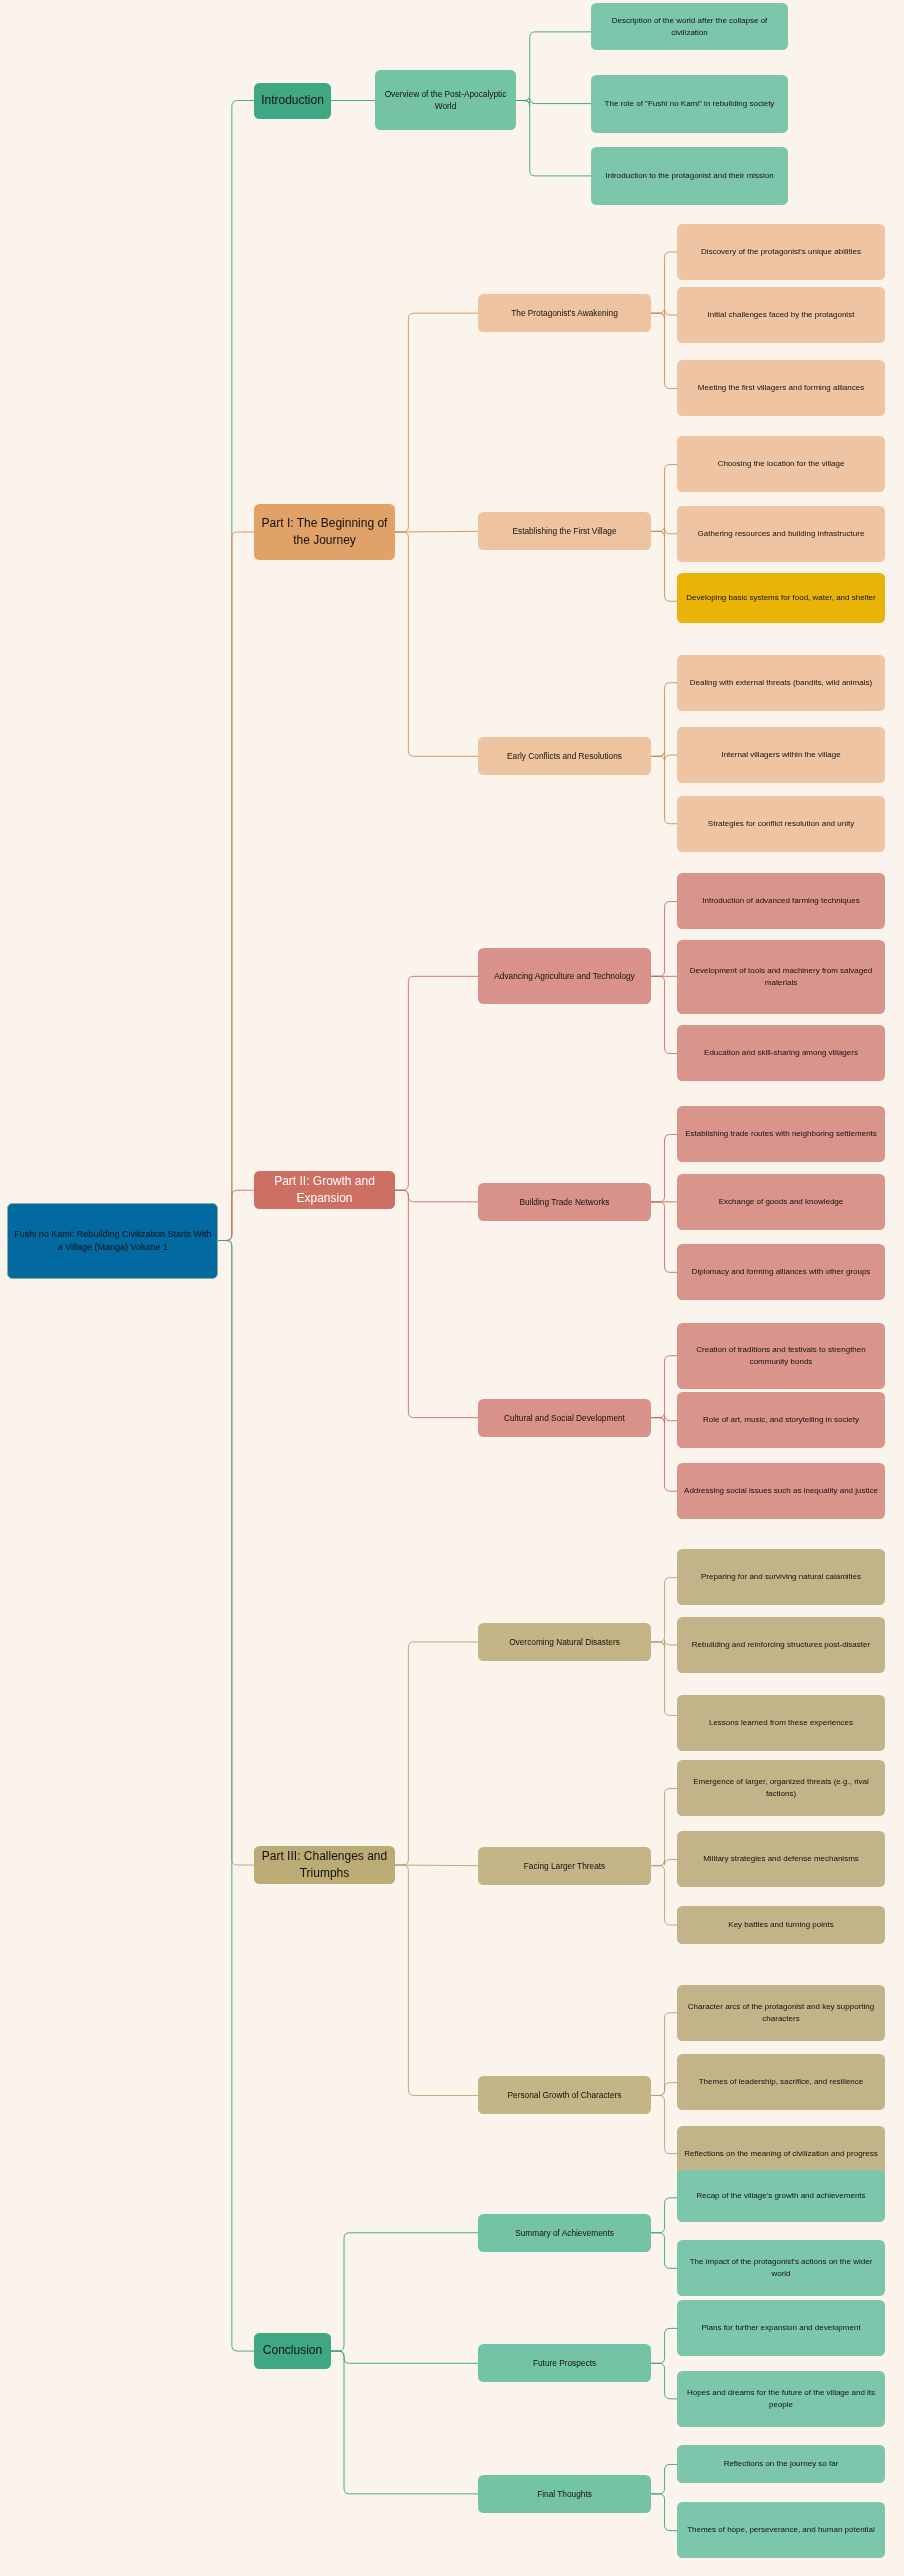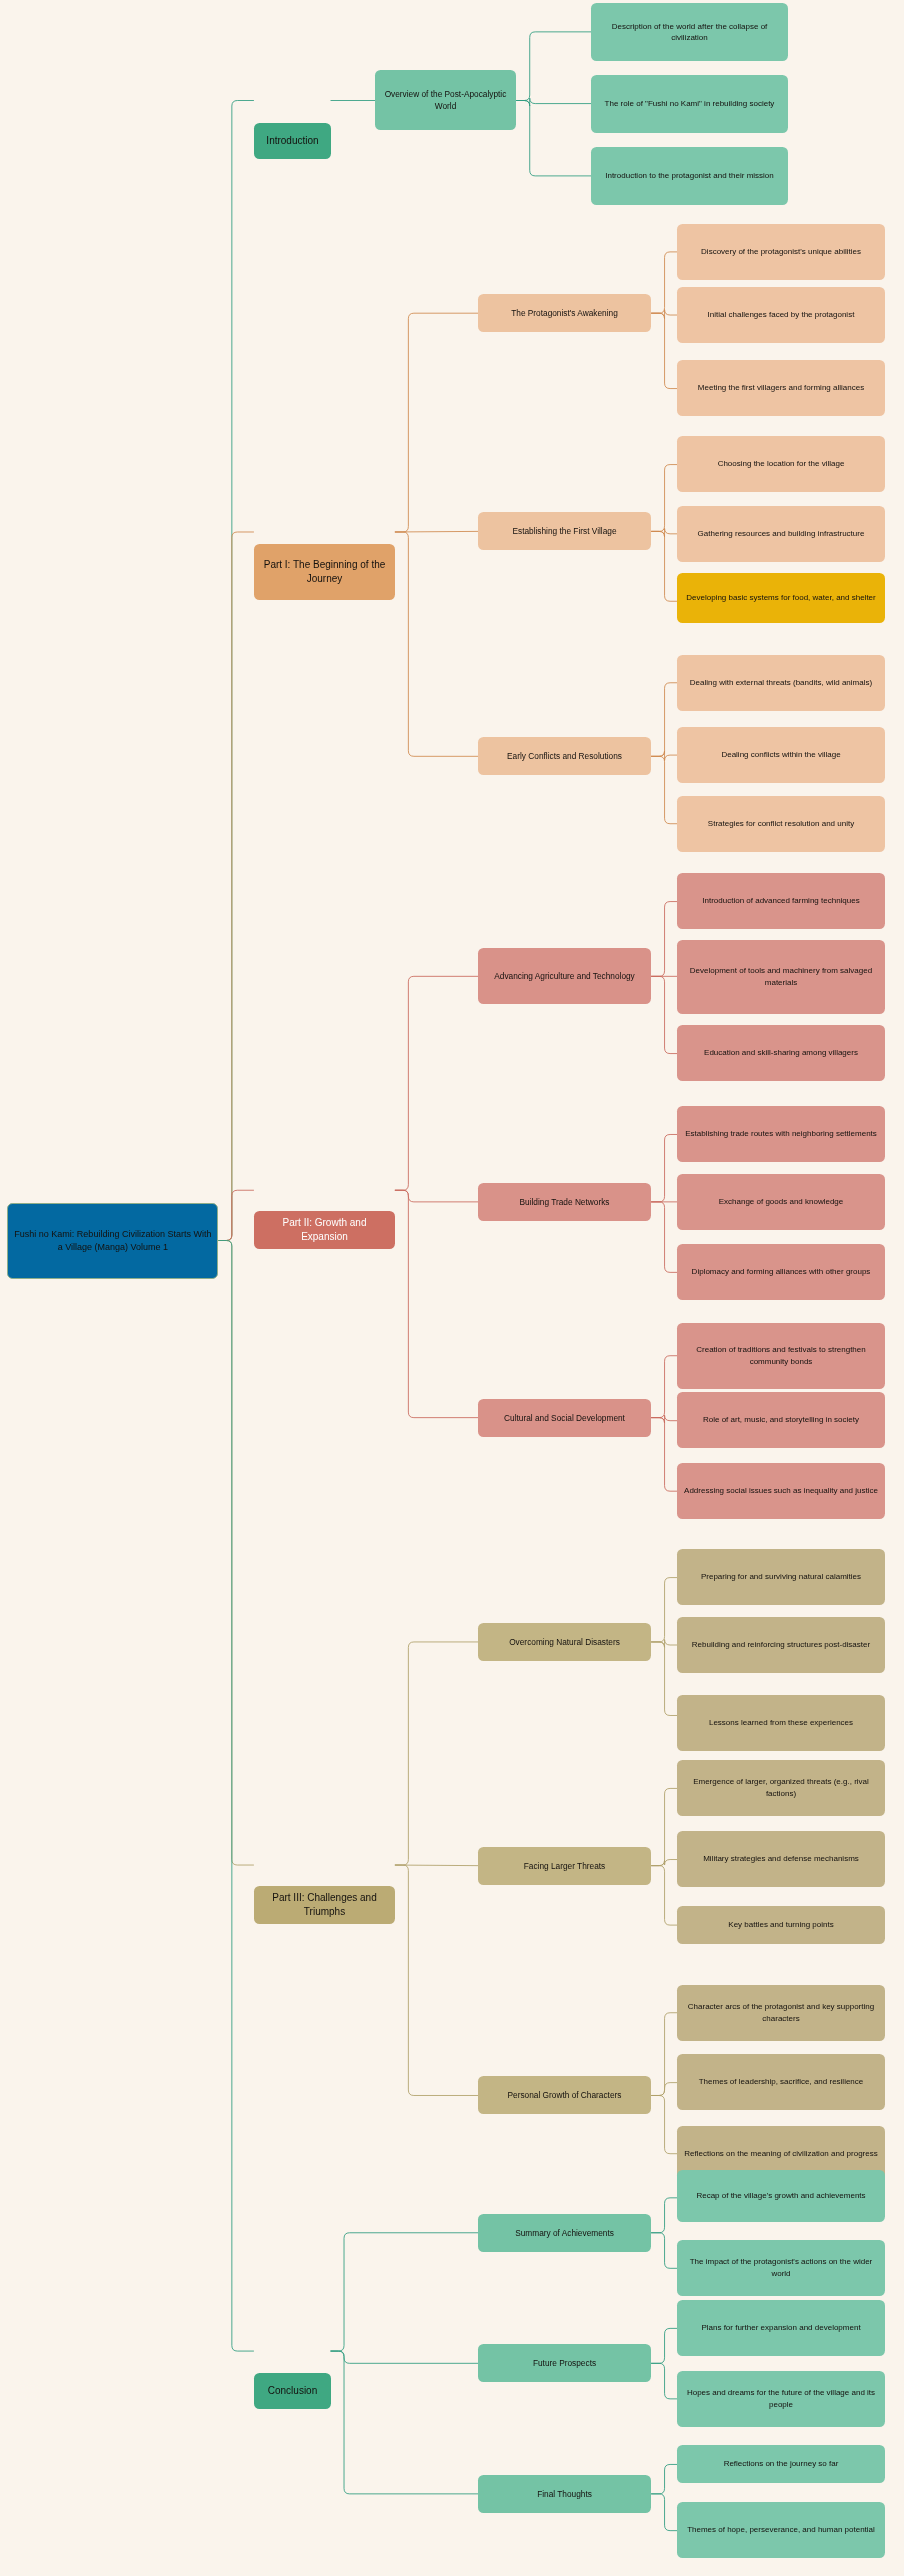--- a/index.html
+++ b/index.html
@@ -2,21 +2,21 @@
 <html style="font-size:9.8px"><head>
 <meta charset="utf-8">
 <style>
   html,body{margin:0;padding:0;background:#faf4ec;}
   body{font-family:"Liberation Sans", sans-serif;}
   #canvas{position:relative;width:905px;height:2576px;background:#faf4ec;overflow:hidden;}
   svg.links{position:absolute;left:0;top:0;width:905px;height:2576px;pointer-events:none;}
   .node{position:absolute;box-sizing:border-box;display:flex;align-items:center;justify-content:center;
          text-align:center;border-radius:5.5px;padding:2.5px 4.9px;line-height:1.45;color:#14110e;}
   .n-root{font-size:9px;}
-  .n-l1{font-size:10px;margin-top:40px;}
+  .n-l1{font-size:12px;}
   .n-l2{font-size:8.3px;}
   .n-l3{font-size:8px;}
   .lt{display:block;}
 </style>
 </head>
 <body>
 
 <div id="canvas">
   <svg class="links" id="linklayer" viewBox="0 0 1476 4203" width="905" height="2576">
       <path d="M 356 2024 H 369 Q 378 2024 378 2015 V 173 Q 378 164 387 164 H 414" fill="none" stroke="#2f9c7f" stroke-width="1.4"></path>
@@ -77,21 +77,21 @@
   <div id="nodes">
       <div class="node n-root" style="left: 7.4px; top: 1203px; width: 211px; height: 76px; background: #0369a1; border: 0.6px solid rgb(143, 174, 137);">
         <span class="lt">Fushi no Kami: Rebuilding Civilization Starts With a Village (Manga) Volume 1</span>
       </div>
       <div class="node n-l1" style="left: 254px; top: 83px; width: 77px; height: 36px; background: rgb(63, 168, 130); color: rgb(20, 17, 14);">
         <span class="lt">Introduction</span>
       </div>
       <div class="node n-l2" style="left: 375px; top: 70px; width: 141px; height: 60px; background: rgb(116, 195, 165);">
         <span class="lt">Overview of the Post-Apocalyptic World</span>
       </div>
-      <div class="node n-l3" style="left: 591px; top: 3.1px; width: 197px; height: 58px; background: rgb(124, 199, 171);">
+      <div class="node n-l3" style="left: 591px; top: 3.1px; width: 197px; height: 47px; background: rgb(124, 199, 171);">
         <span class="lt">Description of the world after the collapse of civilization</span>
       </div>
       <div class="node n-l3" style="left: 591px; top: 75px; width: 197px; height: 58px; background: rgb(124, 199, 171);">
         <span class="lt">The role of "Fushi no Kami" in rebuilding society</span>
       </div>
       <div class="node n-l3" style="left: 591px; top: 147px; width: 197px; height: 58px; background: rgb(124, 199, 171);">
         <span class="lt">Introduction to the protagonist and their mission</span>
       </div>
       <div class="node n-l1" style="left: 254px; top: 504px; width: 141px; height: 56px; background: rgb(224, 162, 105); color: rgb(20, 17, 14);">
         <span class="lt">Part I: The Beginning of the Journey</span>
@@ -120,21 +120,21 @@
       <div class="node n-l3" style="left: 677px; top: 573px; width: 208px; height: 50px; background: #eab308;">
         <span class="lt">Developing basic systems for food, water, and shelter</span>
       </div>
       <div class="node n-l2" style="left: 478px; top: 737px; width: 173px; height: 38px; background: rgb(237, 195, 160);">
         <span class="lt">Early Conflicts and Resolutions</span>
       </div>
       <div class="node n-l3" style="left: 677px; top: 655px; width: 208px; height: 56px; background: rgb(238, 196, 163);">
         <span class="lt">Dealing with external threats (bandits, wild animals)</span>
       </div>
       <div class="node n-l3" style="left: 677px; top: 727px; width: 208px; height: 56px; background: rgb(238, 196, 163);">
-        <span class="lt">Dealing conflicts within the village</span>
+        <span class="lt">Internal villagers within the village</span>
       </div>
       <div class="node n-l3" style="left: 677px; top: 796px; width: 208px; height: 56px; background: rgb(238, 196, 163);">
         <span class="lt">Strategies for conflict resolution and unity</span>
       </div>
       <div class="node n-l1" style="left: 254px; top: 1171px; width: 141px; height: 38px; background: rgb(205, 111, 98); color: rgb(255, 255, 255);">
         <span class="lt">Part II: Growth and Expansion</span>
       </div>
       <div class="node n-l2" style="left: 478px; top: 948px; width: 173px; height: 56px; background: rgb(217, 146, 137);">
         <span class="lt">Advancing Agriculture and Technology</span>
       </div>

